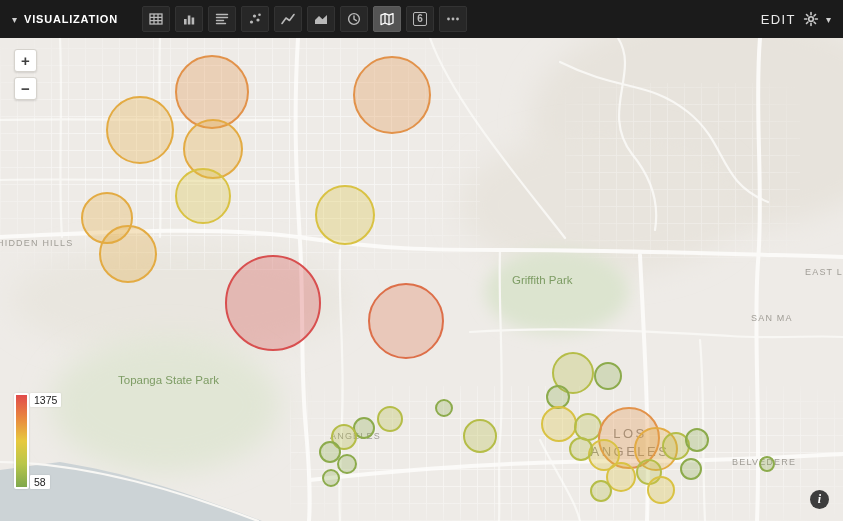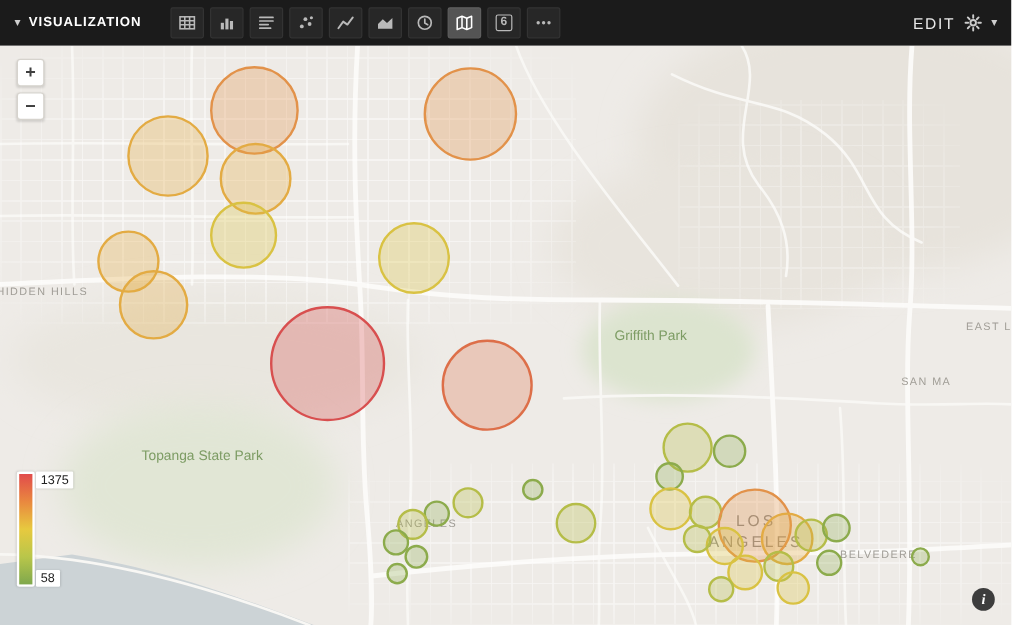--- a/index.html
+++ b/index.html
@@ -223,21 +223,21 @@
     <div class="street-grid grid-c"></div>
 
     <div class="map-label lbl-small" style="left:-3px; top:200px;">HIDDEN HILLS</div>
     <div class="map-label lbl-park" style="left:118px; top:336px;">Topanga State Park</div>
     <div class="map-label lbl-park" style="left:512px; top:236px;">Griffith Park</div>
     <div class="map-label lbl-small" style="left:330px; top:393px;">ANGELES</div>
     <div class="map-label lbl-city" style="left:580px; top:387px;">
       <div>LOS</div>
       <div>ANGELES</div>
     </div>
-    <div class="map-label lbl-small" style="left:700px; top:419px;">BELVEDERE</div>
+    <div class="map-label lbl-small" style="left:732px; top:419px;">BELVEDERE</div>
     <div class="map-label lbl-small" style="left:805px; top:229px;">EAST L</div>
     <div class="map-label lbl-small" style="left:751px; top:275px;">SAN MA</div>
     <div class="map-label lbl-small" style="left:823px; top:367px;margin-left:46px;">SO</div>
 
     <svg class="layer" width="843" height="483" viewBox="0 38 843 483">
         <circle cx="212" cy="92" r="36" fill="rgba(226,146,74,0.30)" stroke="#e2924a" stroke-width="2"></circle>
         <circle cx="392" cy="95" r="38" fill="rgba(226,146,74,0.30)" stroke="#e2924a" stroke-width="2"></circle>
         <circle cx="140" cy="130" r="33" fill="rgba(227,171,67,0.30)" stroke="#e3ab43" stroke-width="2"></circle>
         <circle cx="213" cy="149" r="29" fill="rgba(227,171,67,0.30)" stroke="#e3ab43" stroke-width="2"></circle>
         <circle cx="203" cy="196" r="27" fill="rgba(217,194,67,0.30)" stroke="#d9c243" stroke-width="2"></circle>

